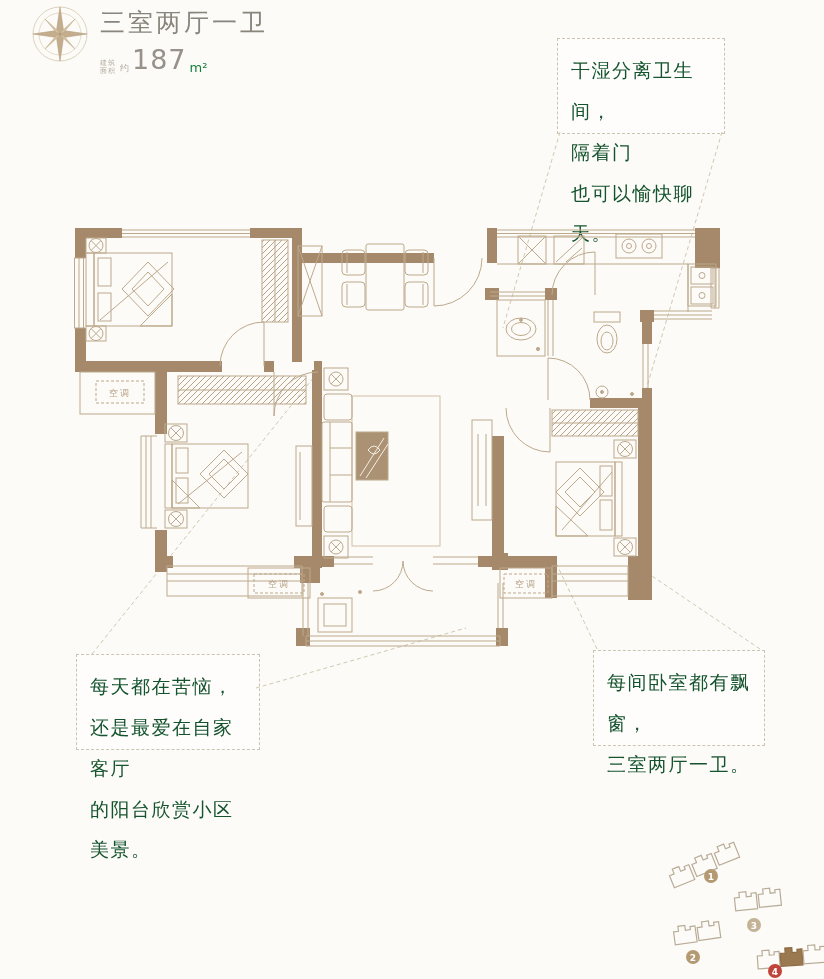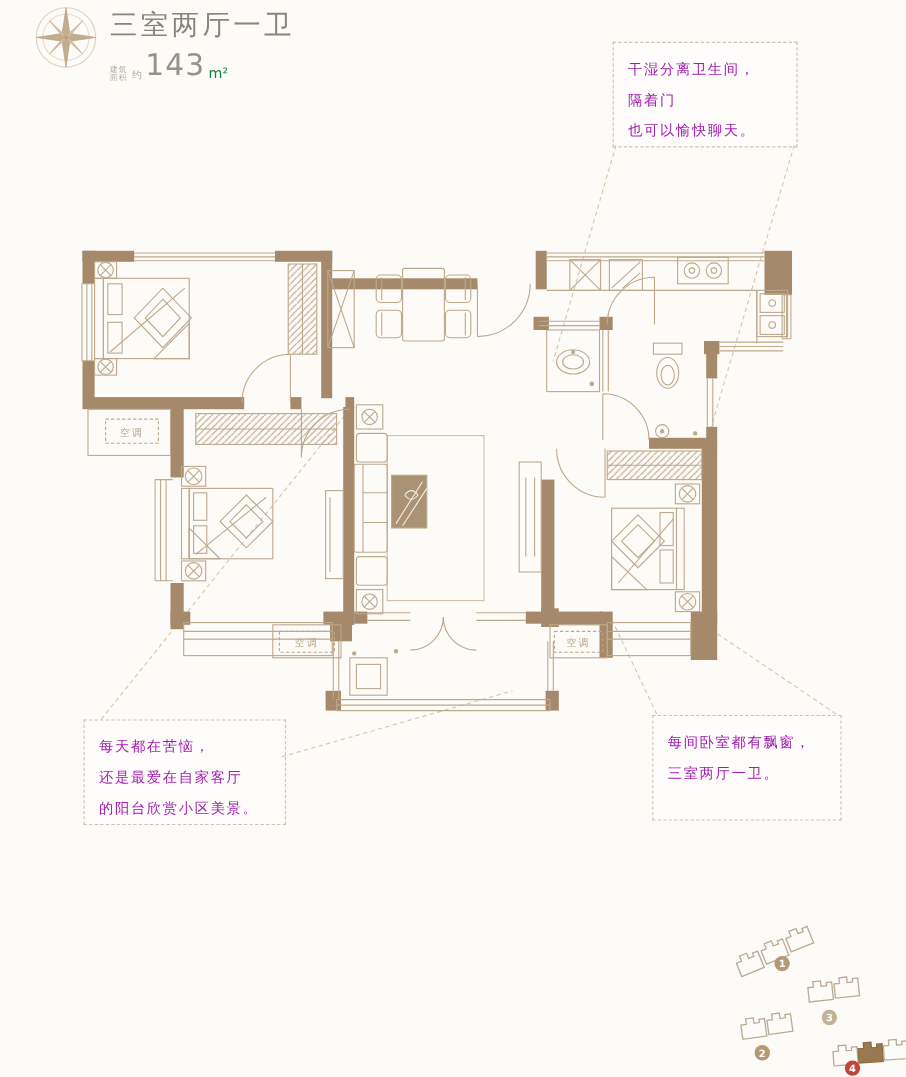--- a/index.html
+++ b/index.html
@@ -12,40 +12,40 @@
     position:absolute;left:100px;top:6px;font-size:25px;letter-spacing:3px;
     color:#8a857c;font-weight:500;
   }
   .area-row{position:absolute;left:100px;top:44px;display:flex;align-items:flex-end;color:#b3ab9c;}
   .area-label{font-size:7px;line-height:1.15;letter-spacing:1px;}
   .area-approx{font-size:9px;margin:0 3px 0 4px;}
   .area-value{font-size:27px;color:#97918 6;color:#97918a;letter-spacing:1px;}
   .area-unit{font-size:13px;margin-left:3px;color:#15803d;}
   .callout{
     position:absolute;border:1px dashed #ccc3b0;background:rgba(255,255,255,.6);
-    padding:11px 13px;font-size:13px;line-height:2.15;letter-spacing:1.5px;color:#a21caf;font-family:Liberation Mono, monospace;
+    padding:11px 13px;font-size:19px;line-height:2.15;letter-spacing:1.5px;color:#14532d;
   }
   .callout p{margin:0;}
   #callout-bathroom{left:557px;top:38px;width:140px;height:72px;}
   #callout-balcony{left:76px;top:654px;width:156px;height:72px;}
   #callout-bedroom{left:593px;top:650px;width:144px;height:72px;}
 </style>
 </head>
 <body>
 
 <div id="stage">
 
   <div class="title">三室两厅一卫</div>
   <div class="area-row">
     <div class="area-label">
       <div>建筑</div>
       <div>面积</div>
     </div>
     <span class="area-approx">约</span>
-    <span class="area-value">143</span>
+    <span class="area-value">187</span>
     <span class="area-unit">m²</span>
   </div>
 
   <div class="callout" id="callout-bathroom">
     <p>干湿分离卫生间，</p>
     <p>隔着门</p>
     <p>也可以愉快聊天。</p>
   </div>
   <div class="callout" id="callout-balcony">
     <p>每天都在苦恼，</p>

